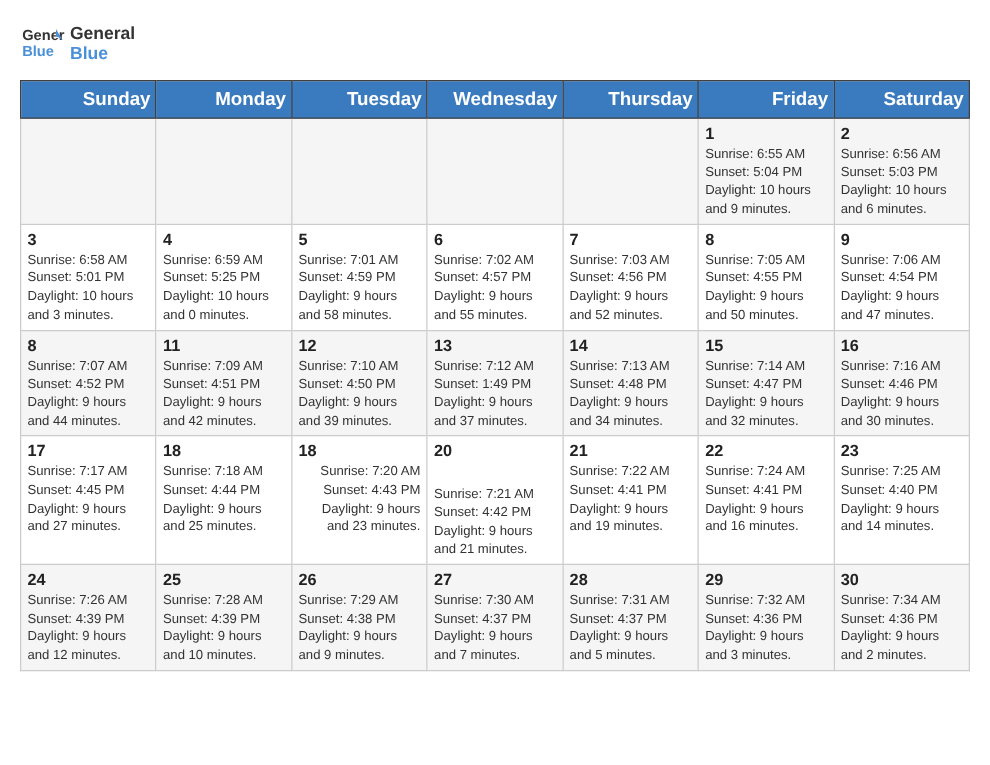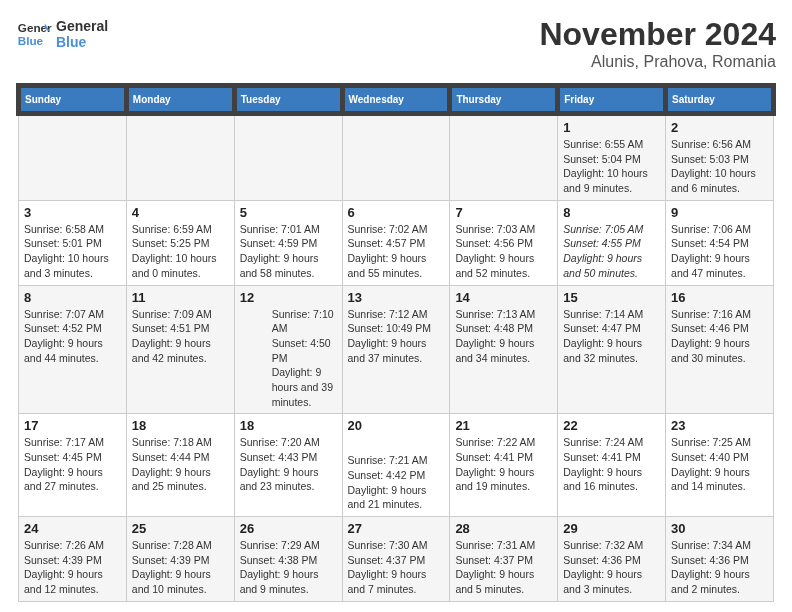--- a/index.html
+++ b/index.html
@@ -41,24 +41,24 @@
       width: 100%;
       border-collapse: collapse;
       font-size: 11px;
     }
     thead tr {
       background-color: #3a7abf;
       color: #fff;
     }
     thead th {
       padding: 6px 4px;
-      text-align: left;
-      font-size: 10px;
+      text-align: right;
+      font-size: 15px;
       font-weight: bold;
-      border: 5px solid #404040;
+      border: 1px solid #404040;
     }
     tbody tr {
       vertical-align: top;
     }
     tbody td {
       border: 1px solid #ccc;
       padding: 4px 5px;
       height: 80px;
       width: 14.28%;
       vertical-align: top;
@@ -93,24 +93,20 @@
     <svg class="logo-icon" viewBox="0 0 40 40" xmlns="http://www.w3.org/2000/svg">
       <text x="2" y="18" font-size="13" font-weight="bold" fill="#333">General</text>
       <text x="2" y="32" font-size="13" font-weight="bold" fill="#4a90d9">Blue</text>
       <polygon points="32,8 38,18 32,14" fill="#4a90d9"></polygon>
     </svg>
     <div>
       <div style="font-size:14px;font-weight:bold;color:#333;">General</div>
       <div style="font-size:14px;font-weight:bold;color:#4a90d9;">Blue</div>
     </div>
   </div>
-  <div class="title-area">
-    <div class="month-title">November 2024</div>
-    <div class="location-title">Alunis, Prahova, Romania</div>
-  </div>
 </div>
 
 <table>
   <thead>
     <tr>
     <th>Sunday</th>
         <th>Monday</th>
         <th>Tuesday</th>
         <th>Wednesday</th>
         <th>Thursday</th>
@@ -164,21 +160,21 @@
 Daylight: 9 hours and 55 minutes.</div>
         </td>
         <td>
           <span class="day-number">7</span>
           <div class="day-info" style="white-space: pre-line;">Sunrise: 7:03 AM
 Sunset: 4:56 PM
 Daylight: 9 hours and 52 minutes.</div>
         </td>
         <td>
           <span class="day-number">8</span>
-          <div class="day-info" style="white-space: pre-line; font-style: italic;">Sunrise: 7:05 AM
+          <div class="day-info" style="white-space: pre-line;">Sunrise: 7:05 AM
 Sunset: 4:55 PM
 Daylight: 9 hours and 50 minutes.</div>
         </td>
         <td>
           <span class="day-number">9</span>
           <div class="day-info" style="white-space: pre-line;">Sunrise: 7:06 AM
 Sunset: 4:54 PM
 Daylight: 9 hours and 47 minutes.</div>
         </td>
       </tr>
@@ -190,28 +186,28 @@
 Daylight: 9 hours and 44 minutes.</div>
         </td>
         <td>
           <span class="day-number">11</span>
           <div class="day-info" style="white-space: pre-line;">Sunrise: 7:09 AM
 Sunset: 4:51 PM
 Daylight: 9 hours and 42 minutes.</div>
         </td>
         <td>
           <span class="day-number">12</span>
-          <div class="day-info" style="white-space: pre-line; margin-left: 32px;">Sunrise: 7:10 AM
+          <div class="day-info" style="white-space: pre-line;">Sunrise: 7:10 AM
 Sunset: 4:50 PM
 Daylight: 9 hours and 39 minutes.</div>
         </td>
         <td>
           <span class="day-number">13</span>
           <div class="day-info" style="white-space: pre-line;">Sunrise: 7:12 AM
-Sunset: 10:49 PM
+Sunset: 1:49 PM
 Daylight: 9 hours and 37 minutes.</div>
         </td>
         <td>
           <span class="day-number">14</span>
           <div class="day-info" style="white-space: pre-line;">Sunrise: 7:13 AM
 Sunset: 4:48 PM
 Daylight: 9 hours and 34 minutes.</div>
         </td>
         <td>
           <span class="day-number">15</span>
@@ -234,21 +230,21 @@
 Daylight: 9 hours and 27 minutes.</div>
         </td>
         <td>
           <span class="day-number">18</span>
           <div class="day-info" style="white-space: pre-line;">Sunrise: 7:18 AM
 Sunset: 4:44 PM
 Daylight: 9 hours and 25 minutes.</div>
         </td>
         <td>
           <span class="day-number">18</span>
-          <div class="day-info" style="white-space: pre-line;">Sunrise: 7:20 AM
+          <div class="day-info" style="white-space: pre-line; text-align: right;">Sunrise: 7:20 AM
 Sunset: 4:43 PM
 Daylight: 9 hours and 23 minutes.</div>
         </td>
         <td>
           <span class="day-number">20</span>
           <div class="day-info" style="white-space: pre-line; margin-top: 20px;">Sunrise: 7:21 AM
 Sunset: 4:42 PM
 Daylight: 9 hours and 21 minutes.</div>
         </td>
         <td>

